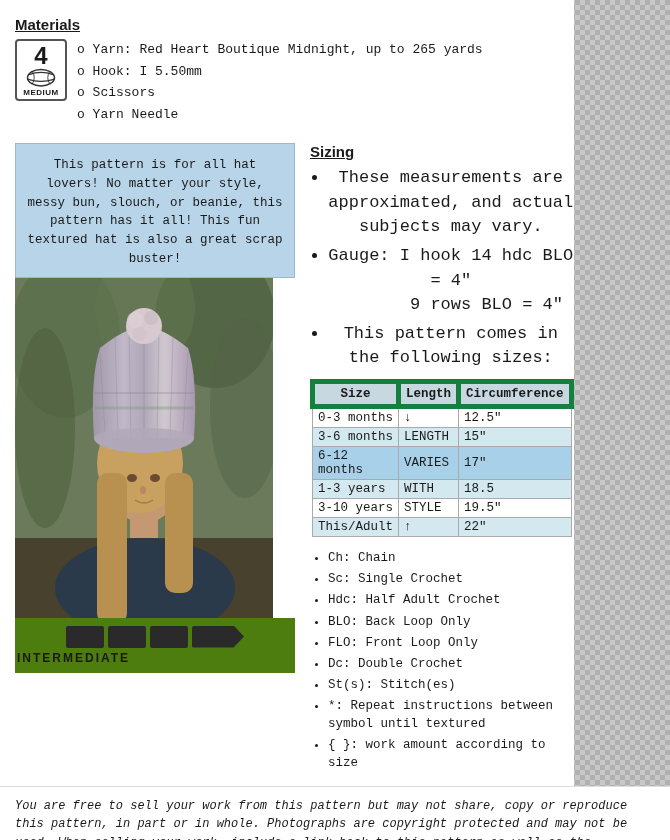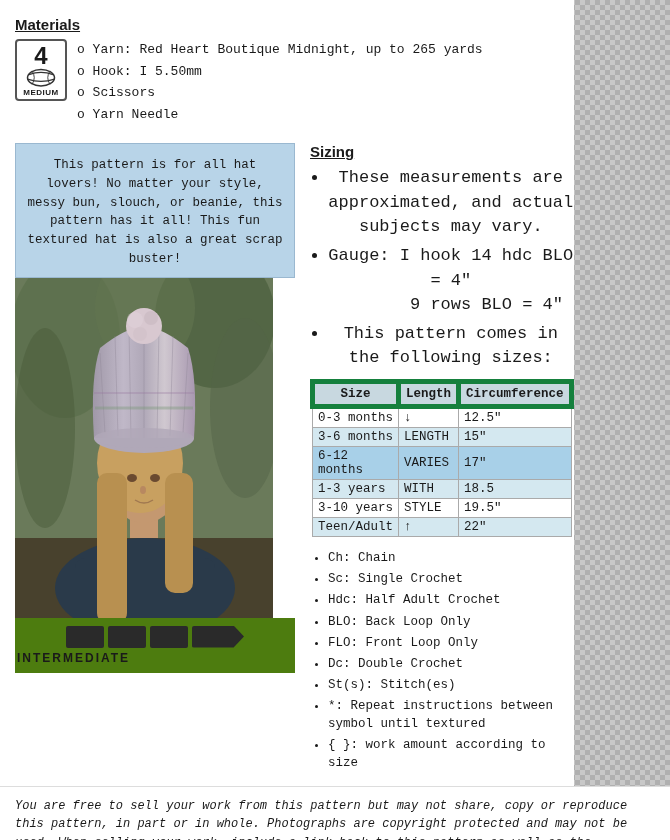--- a/index.html
+++ b/index.html
@@ -426,21 +426,21 @@
               <td>1-3 years</td>
               <td>WITH</td>
               <td>18.5</td>
             </tr>
             <tr>
               <td>3-10 years</td>
               <td>STYLE</td>
               <td>19.5"</td>
             </tr>
             <tr>
-              <td>Teen/Adult</td>
+              <td>This/Adult</td>
               <td>↑</td>
               <td>22"</td>
             </tr>
           </tbody>
         </table>
       </div>
 
       <div class="pattern-key-section">
         <ul class="key-bullets">
           <li><span>Ch: Chain</span></li>

